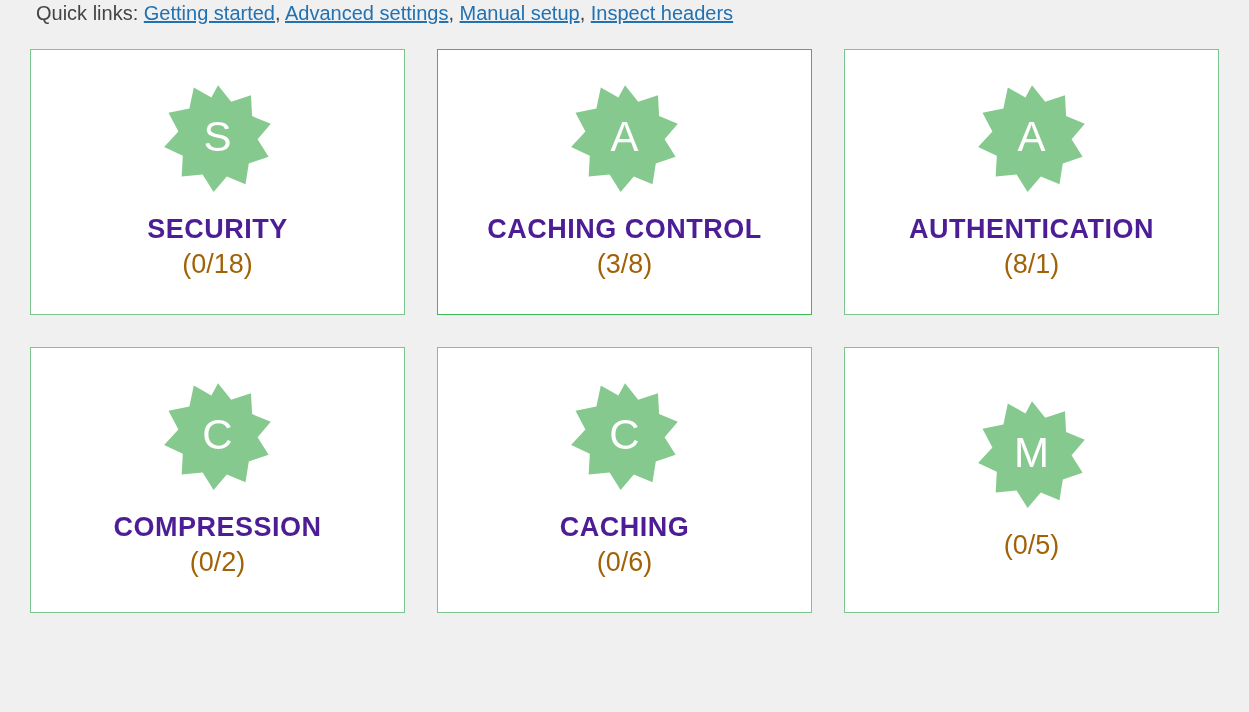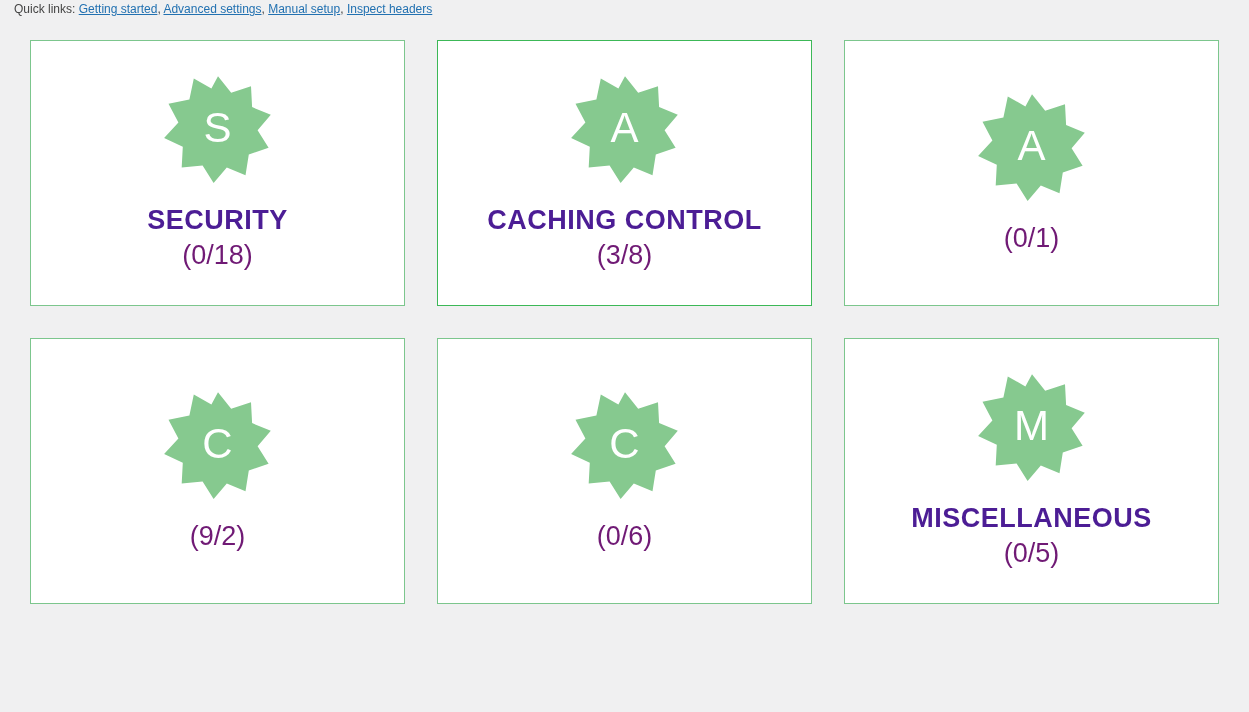--- a/index.html
+++ b/index.html
@@ -3,23 +3,23 @@
   <meta charset="utf-8">
   <style>
     * { box-sizing: border-box; margin: 0; padding: 0; }
     body {
       font-family: "Segoe UI", -apple-system, BlinkMacSystemFont, sans-serif;
       background: #f0f0f1;
       padding: 0;
       width: 1249px;
     }
     .quick-links {
-      font-size: 12px;
+      font-size: 20px;
       color: #444;
-      padding: 2px 30px 0 14px;
+      padding: 2px 30px 0 36px;
     }
     .quick-links a {
       color: #2271b1;
       text-decoration: underline;
     }
     .cards-grid {
       display: grid;
       grid-template-columns: repeat(3, 1fr);
       gap: 32px;
       padding: 24px 30px 24px 30px;
@@ -61,21 +61,21 @@
     }
     .card-title {
       color: #4c1d95;
       font-size: 27px;
       font-weight: 700;
       letter-spacing: 0.5px;
       text-align: center;
       margin-bottom: 4px;
     }
     .card-count {
-      color: #701a75;
+      color: #a16207;
       font-size: 27px;
       font-weight: 400;
       text-align: center;
     }
   </style>
 </head>
 <body>
 
 <div class="quick-links">
   <span>Quick links:</span>
@@ -109,47 +109,49 @@
     <div class="card-count">(3/8)</div>
   </div>
 
   <div class="card">
     <div class="badge">
       <svg viewBox="0 0 100 100">
         <polygon fill="#86c98f" points="50,3 62,18 80,12 81,31 98,38 86,52 96,68 78,74 75,93 58,86 46,100 36,84 17,86 18,67 1,59 14,45 5,28 24,24 28,5 44,14"></polygon>
       </svg>
       <span class="badge-letter">A</span>
     </div>
-    <div class="card-count">(0/1)</div>
+    <div class="card-title">AUTHENTICATION</div>
+    <div class="card-count">(8/1)</div>
   </div>
 
   <div class="card">
     <div class="badge">
       <svg viewBox="0 0 100 100">
         <polygon fill="#86c98f" points="50,3 62,18 80,12 81,31 98,38 86,52 96,68 78,74 75,93 58,86 46,100 36,84 17,86 18,67 1,59 14,45 5,28 24,24 28,5 44,14"></polygon>
       </svg>
       <span class="badge-letter">C</span>
     </div>
-    <div class="card-count">(9/2)</div>
+    <div class="card-title">COMPRESSION</div>
+    <div class="card-count">(0/2)</div>
   </div>
 
   <div class="card">
     <div class="badge">
       <svg viewBox="0 0 100 100">
         <polygon fill="#86c98f" points="50,3 62,18 80,12 81,31 98,38 86,52 96,68 78,74 75,93 58,86 46,100 36,84 17,86 18,67 1,59 14,45 5,28 24,24 28,5 44,14"></polygon>
       </svg>
       <span class="badge-letter">C</span>
     </div>
+    <div class="card-title">CACHING</div>
     <div class="card-count">(0/6)</div>
   </div>
 
   <div class="card">
     <div class="badge">
       <svg viewBox="0 0 100 100">
         <polygon fill="#86c98f" points="50,3 62,18 80,12 81,31 98,38 86,52 96,68 78,74 75,93 58,86 46,100 36,84 17,86 18,67 1,59 14,45 5,28 24,24 28,5 44,14"></polygon>
       </svg>
       <span class="badge-letter">M</span>
     </div>
-    <div class="card-title">MISCELLANEOUS</div>
     <div class="card-count">(0/5)</div>
   </div>
 
 </div>
 
 </body></html>

